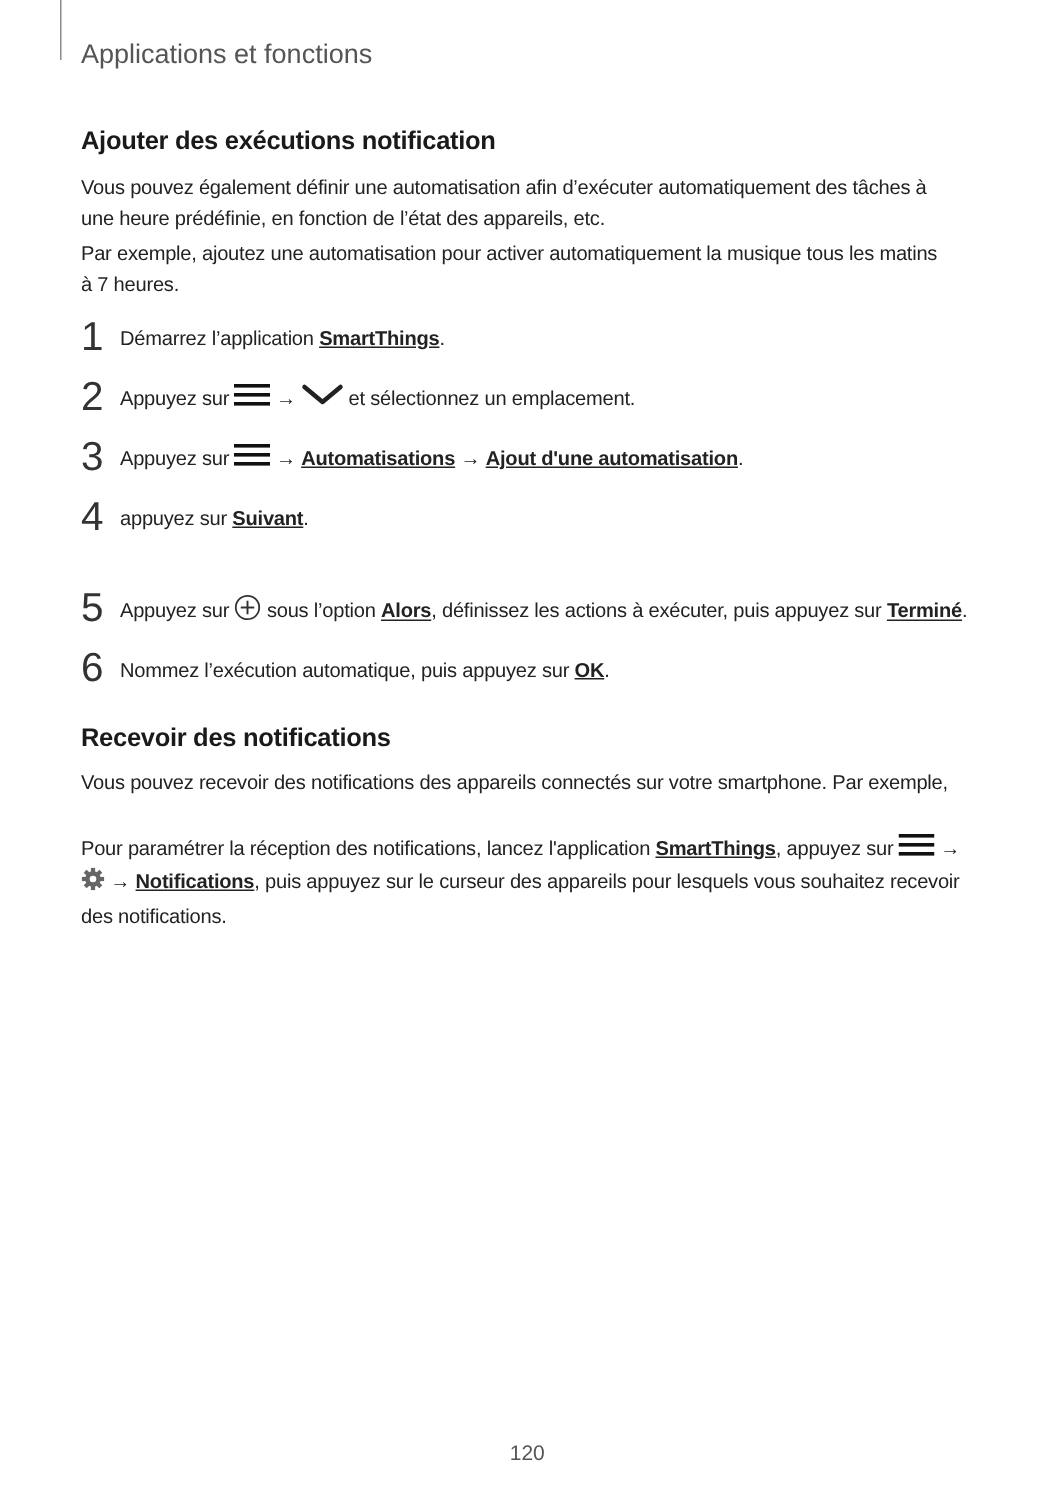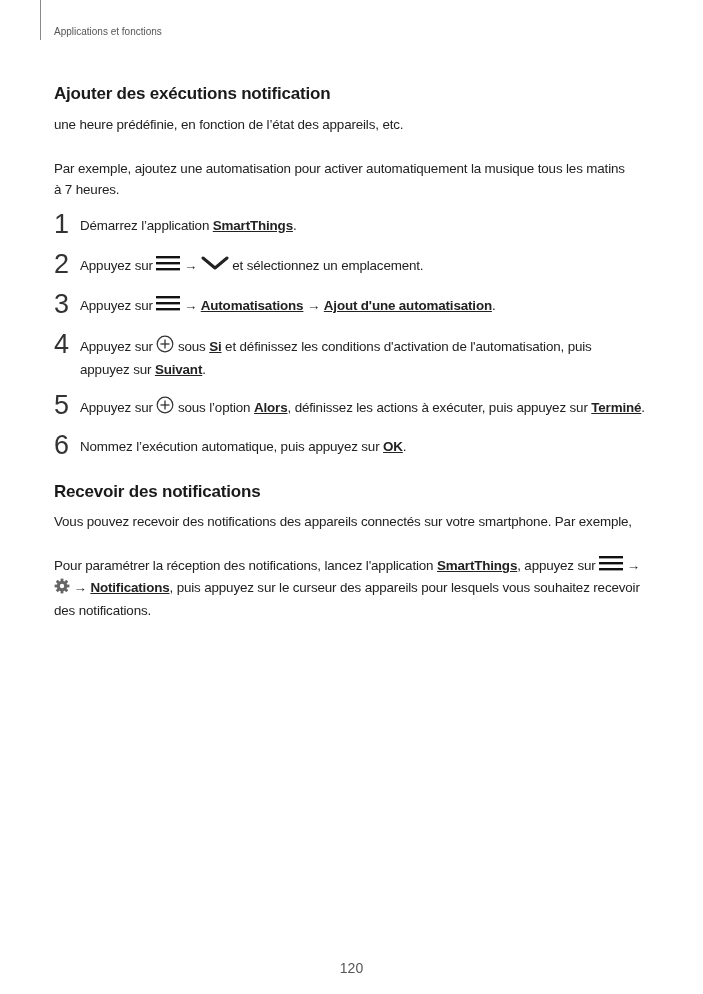--- a/index.html
+++ b/index.html
@@ -1,37 +1,38 @@
 <!DOCTYPE html>
 <html><head>
 <meta charset="utf-8">
 <style>
   html, body { margin: 0; padding: 0; background: #ffffff; }
   body { width: 703px; height: 994px; position: relative; overflow: hidden;
          font-family: "Liberation Sans", sans-serif; color: #1a1a1a; }
   .vline { position: absolute; left: 40px; top: 0; width: 1px; height: 40px; background: #8a8a8a; }
-  .running-head { position: absolute; left: 54px; top: 26px; font-size: 10px; color: #555; }
+  .running-head { position: absolute; left: 54px; top: 26px; font-size: 18px; color: #555; }
   .h2 { position: absolute; left: 54px; font-size: 17px; font-weight: bold; color: #1a1a1a; letter-spacing: -0.2px; }
   .para { position: absolute; left: 54px; width: 600px; font-size: 13.4px; line-height: 21px; color: #222; letter-spacing: -0.15px; }
   .step { position: absolute; left: 54px; width: 600px; }
   .step .num { position: absolute; left: 0; top: -6px; font-size: 27px; color: #333; font-weight: normal; }
   .step .txt { position: absolute; left: 26px; width: 580px; font-size: 13.4px; line-height: 21px; color: #222; letter-spacing: -0.15px; }
   b { font-weight: bold; text-decoration: underline; }
   .ico { display: inline-block; vertical-align: middle; }
   .page-num { position: absolute; left: 0; width: 703px; top: 960px; text-align: center; font-size: 14px; color: #555; }
 </style>
 </head>
 <body>
 
 <div class="vline"></div>
 <div class="running-head">Applications et fonctions</div>
 
 <div class="h2" style="top:84px;">Ajouter des exécutions notification</div>
 
 <div class="para" style="top:114px;">
+  <div>Vous pouvez également définir une automatisation afin d’exécuter automatiquement des tâches à</div>
   <div>une heure prédéfinie, en fonction de l’état des appareils, etc.</div>
 </div>
 <div class="para" style="top:158px;">
   <div>Par exemple, ajoutez une automatisation pour activer automatiquement la musique tous les matins</div>
   <div>à 7 heures.</div>
 </div>
 
 <div class="step" style="top:215px;">
   <span class="num">1</span>
   <div class="txt"><span>Démarrez l’application </span><b>SmartThings</b><span>.</span></div>
@@ -53,25 +54,20 @@
   <div class="txt"><span>Appuyez sur </span><span class="ico"><svg width="24" height="16" viewBox="0 0 24 16">
           <rect x="0" y="1" width="24" height="2.4" fill="#111"></rect>
           <rect x="0" y="7" width="24" height="2.4" fill="#111"></rect>
           <rect x="0" y="13" width="24" height="2.4" fill="#111"></rect>
         </svg></span><span> → </span><b>Automatisations</b><span> → </span><b>Ajout d'une automatisation</b><span>.</span></div>
 </div>
 
 <div class="step" style="top:335px;">
   <span class="num">4</span>
   <div class="txt">
-    <div><span>Appuyez sur </span><span class="ico"><svg width="18" height="18" viewBox="0 0 18 18">
-            <circle cx="9" cy="9" r="7.8" fill="none" stroke="#333" stroke-width="1.2"></circle>
-            <line x1="9" y1="4.5" x2="9" y2="13.5" stroke="#333" stroke-width="1.3"></line>
-            <line x1="4.5" y1="9" x2="13.5" y2="9" stroke="#333" stroke-width="1.3"></line>
-          </svg></span><span> sous </span><b>Si</b><span> et définissez les conditions d'activation de l'automatisation, puis</span></div>
     <div><span>appuyez sur </span><b>Suivant</b><span>.</span></div>
   </div>
 </div>
 
 <div class="step" style="top:396px;">
   <span class="num">5</span>
   <div class="txt"><span>Appuyez sur </span><span class="ico"><svg width="18" height="18" viewBox="0 0 18 18">
           <circle cx="9" cy="9" r="7.8" fill="none" stroke="#333" stroke-width="1.2"></circle>
           <line x1="9" y1="4.5" x2="9" y2="13.5" stroke="#333" stroke-width="1.3"></line>
           <line x1="4.5" y1="9" x2="13.5" y2="9" stroke="#333" stroke-width="1.3"></line>

